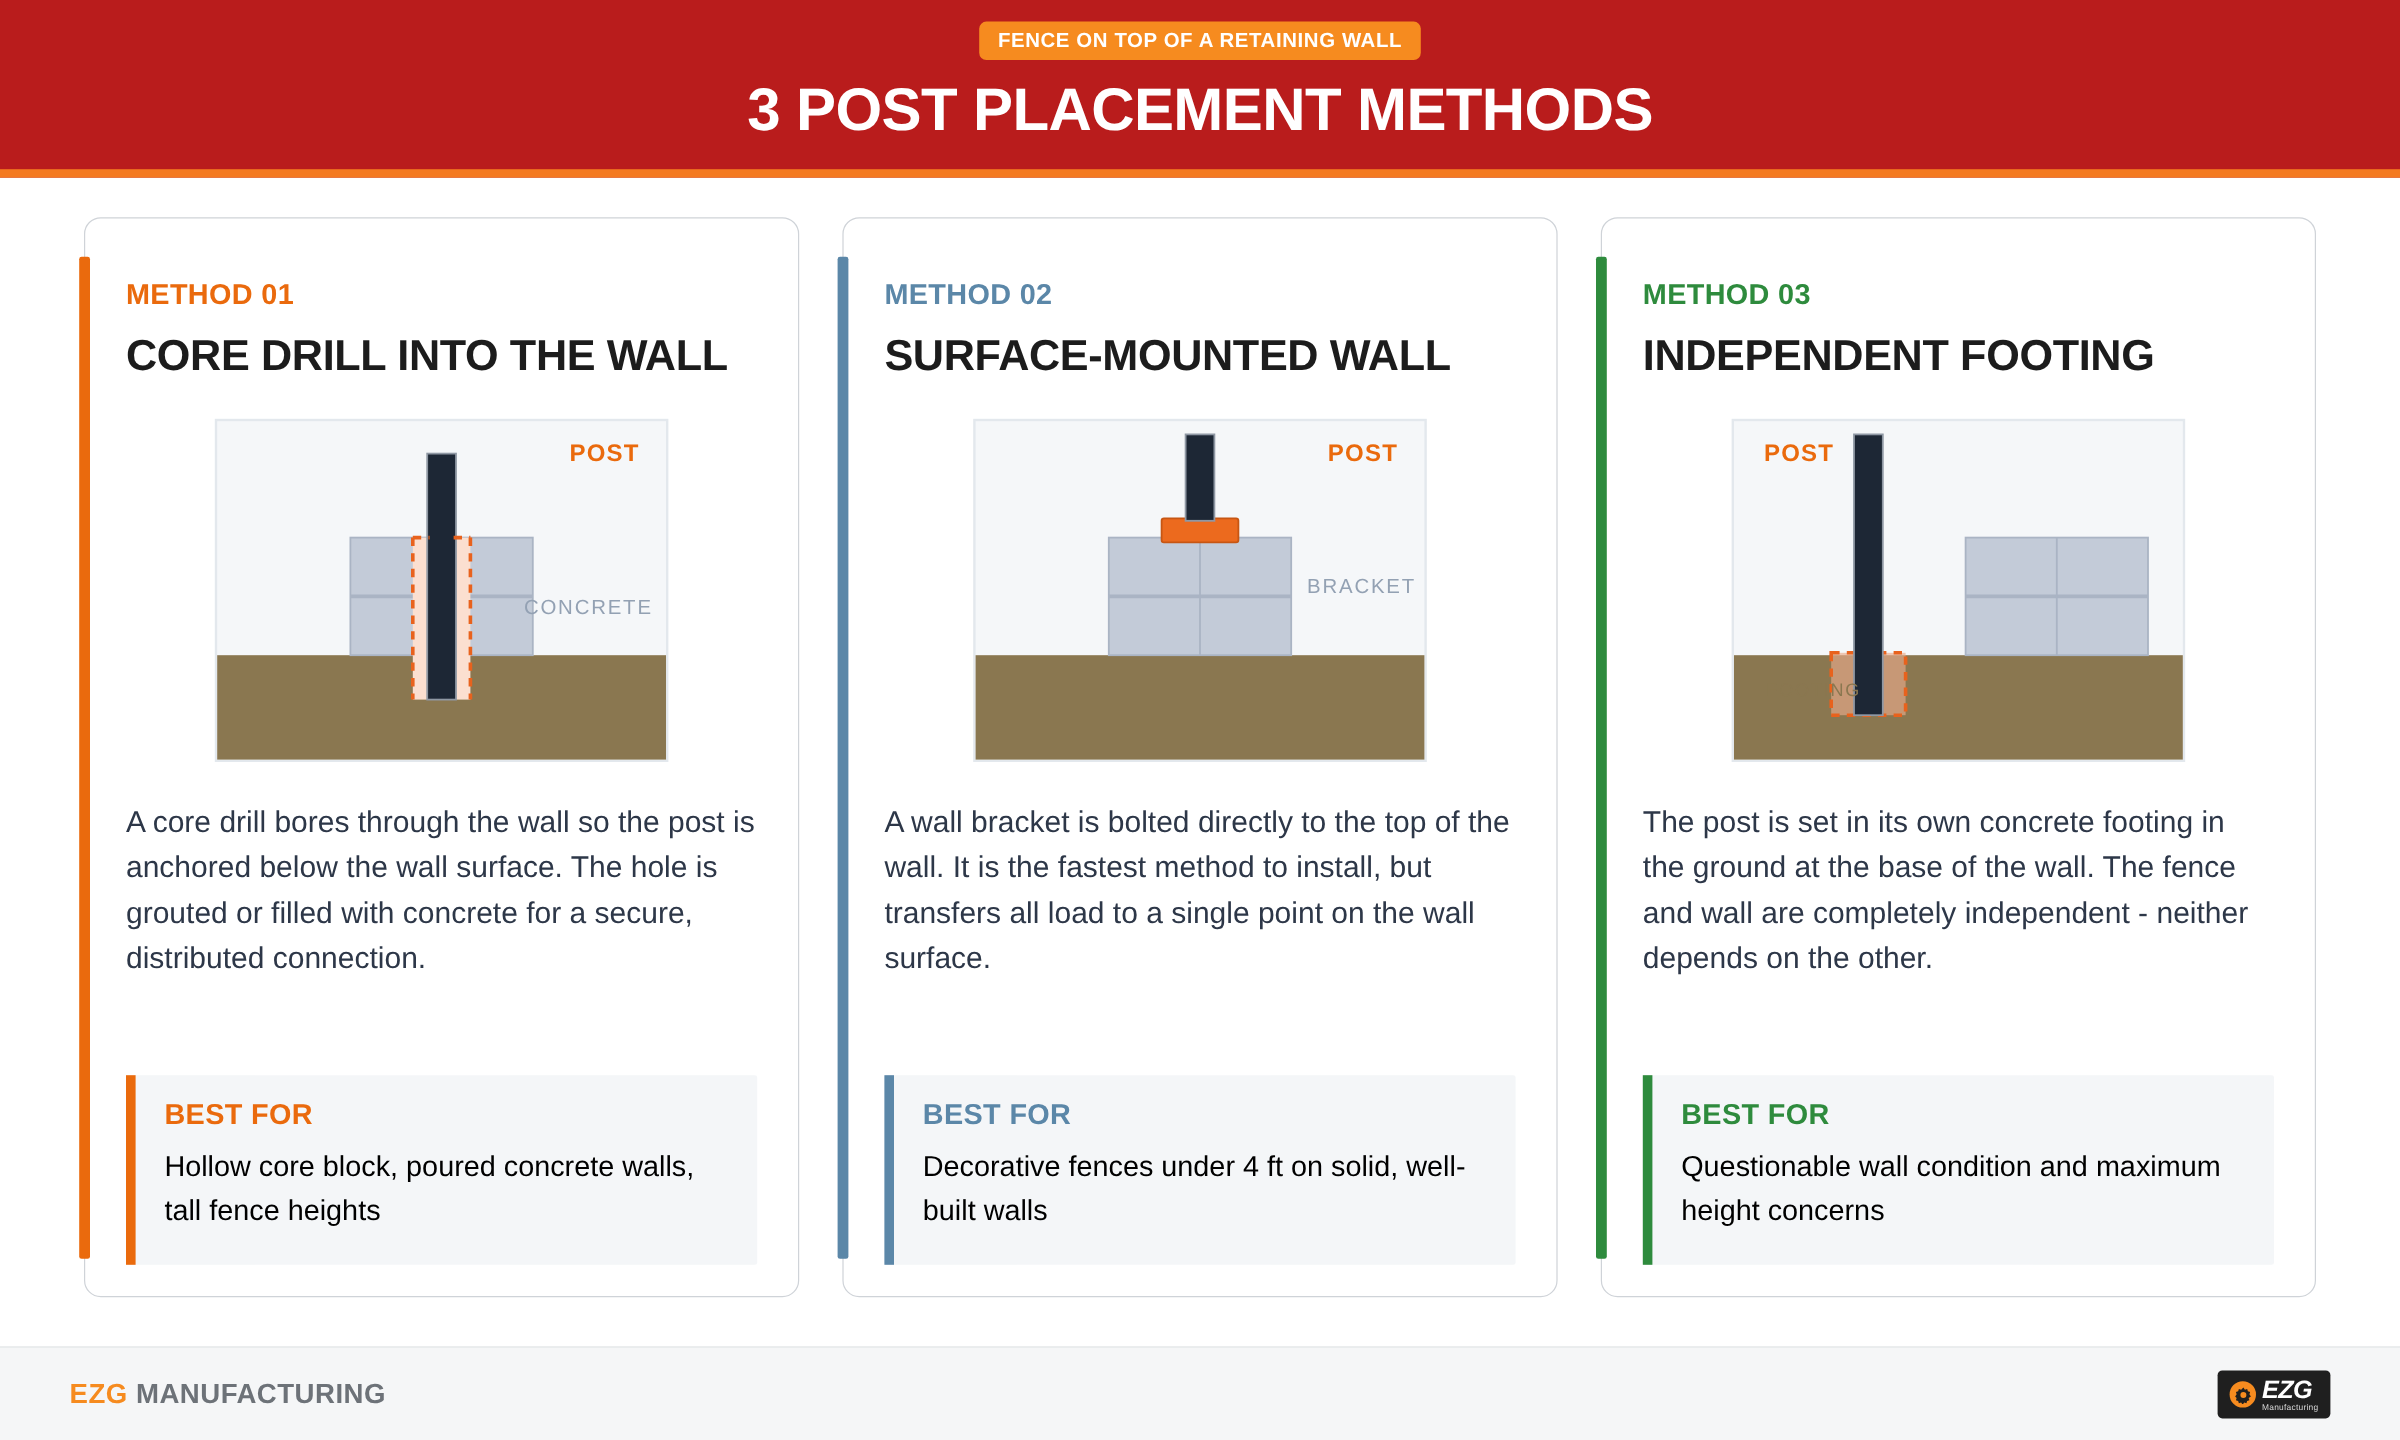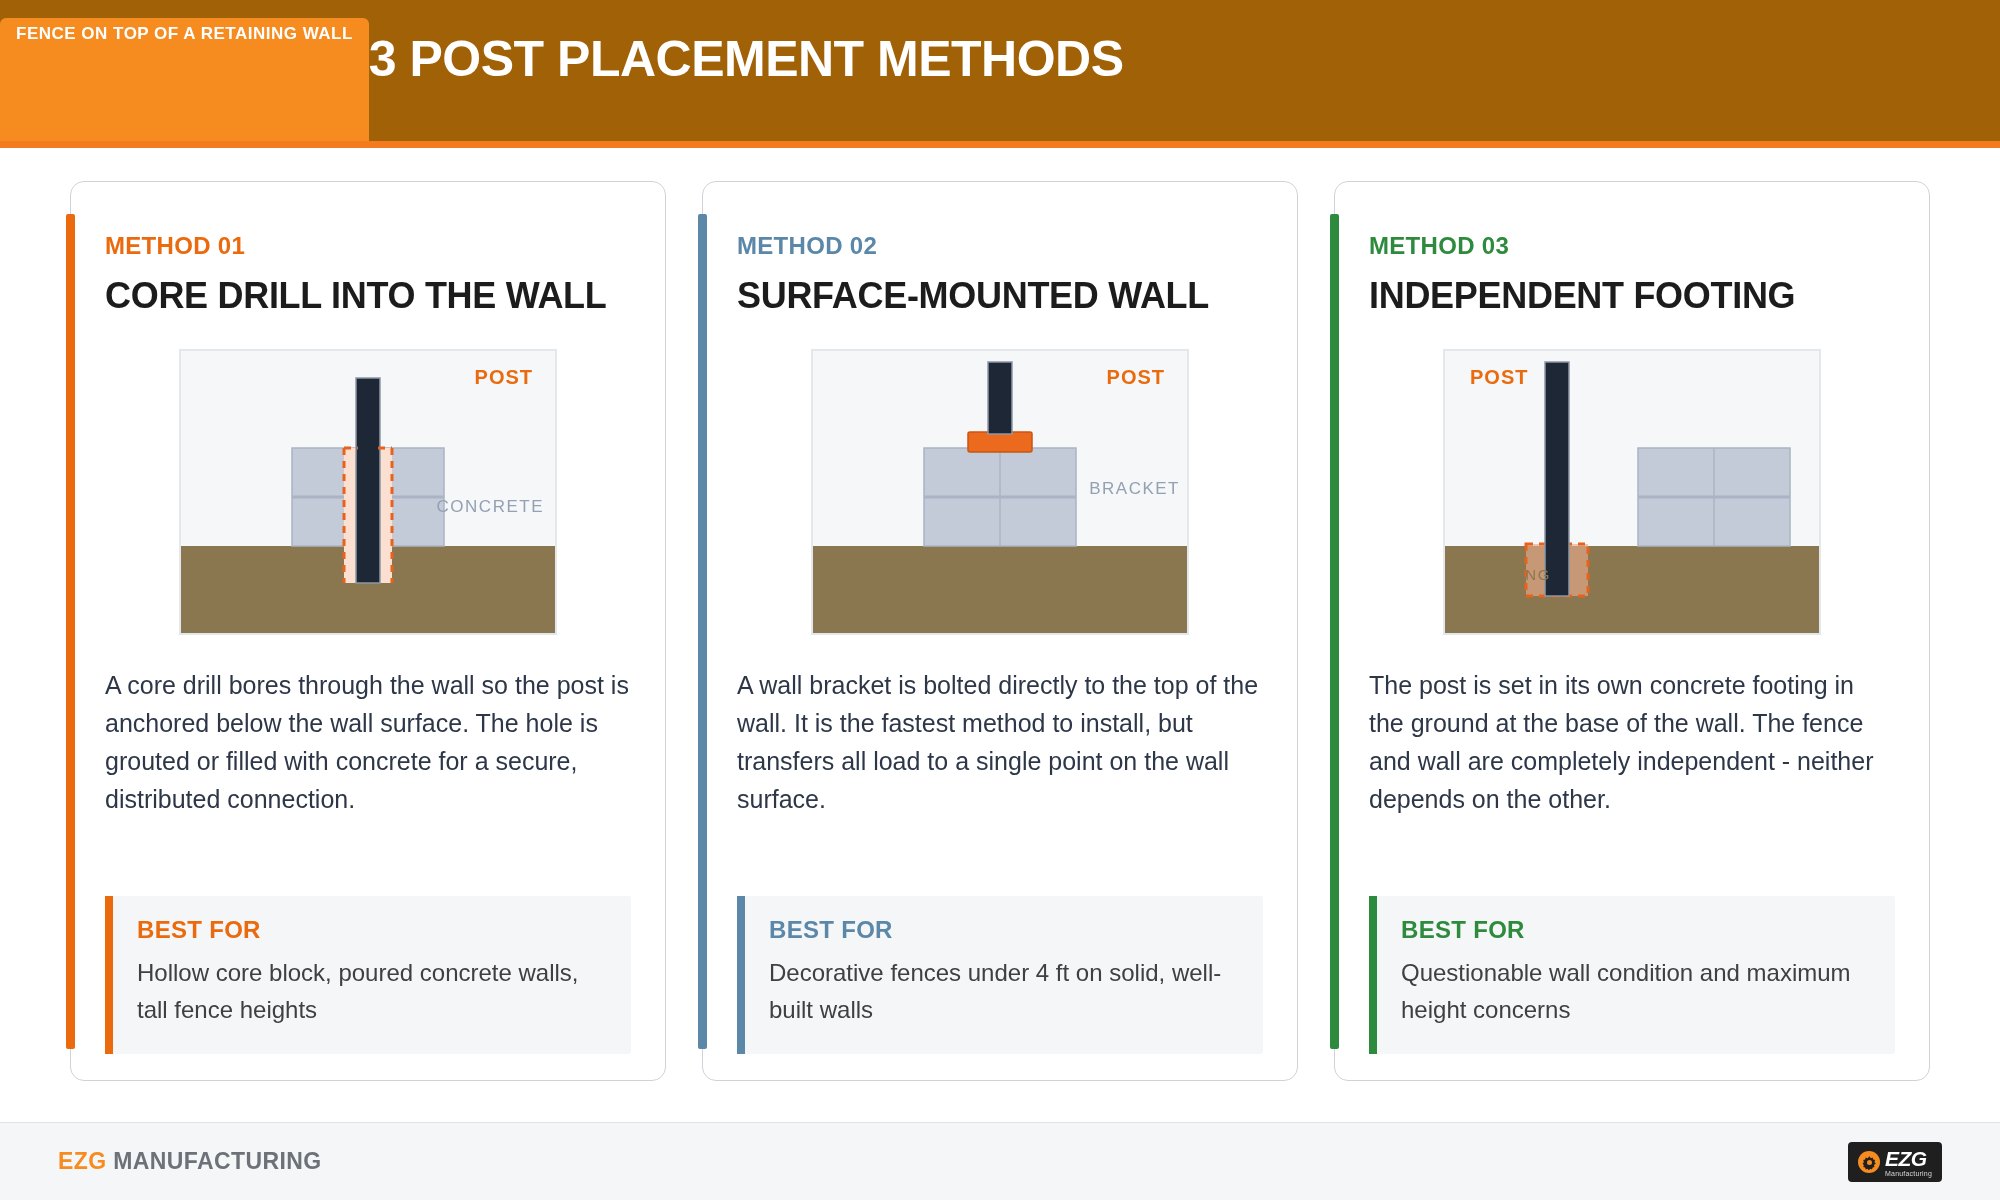--- a/index.html
+++ b/index.html
@@ -6,25 +6,25 @@
   html, body {
     width: 2000px; height: 1200px;
     font-family: "Liberation Sans", sans-serif;
     background: #ffffff;
     overflow: hidden;
   }
   .page { width: 2000px; height: 1200px; display: flex; flex-direction: column; position: relative; }
 
   
   .header {
-    background: #a16207;
+    background: #b91c1c;
     height: 148px;
     flex: 0 0 148px;
-    display: flex; flex-direction: row;
-    justify-content: flex-start;
+    display: flex; flex-direction: column;
+    align-items: center; justify-content: flex-start;
     padding-top: 18px;
     position: relative;
   }
   .eyebrow {
     background: #f68b1f;
     color: #ffffff;
     font-size: 17px;
     font-weight: bold;
     letter-spacing: .5px;
     padding: 7px 16px 8px 16px;
@@ -120,21 +120,21 @@
   .bestfor-title {
     font-size: 24px;
     font-weight: bold;
     letter-spacing: .3px;
     margin-bottom: 12px;
     line-height: 1;
   }
   .bestfor-text {
     font-size: 24px;
     line-height: 1.55;
-    color: #404040;
+    color: #000000;
   }
 
   
   .footer {
     flex: 0 0 78px;
     height: 78px;
     background: #f5f6f7;
     border-top: 1px solid #e1e4e7;
     display: flex;
     align-items: center;

